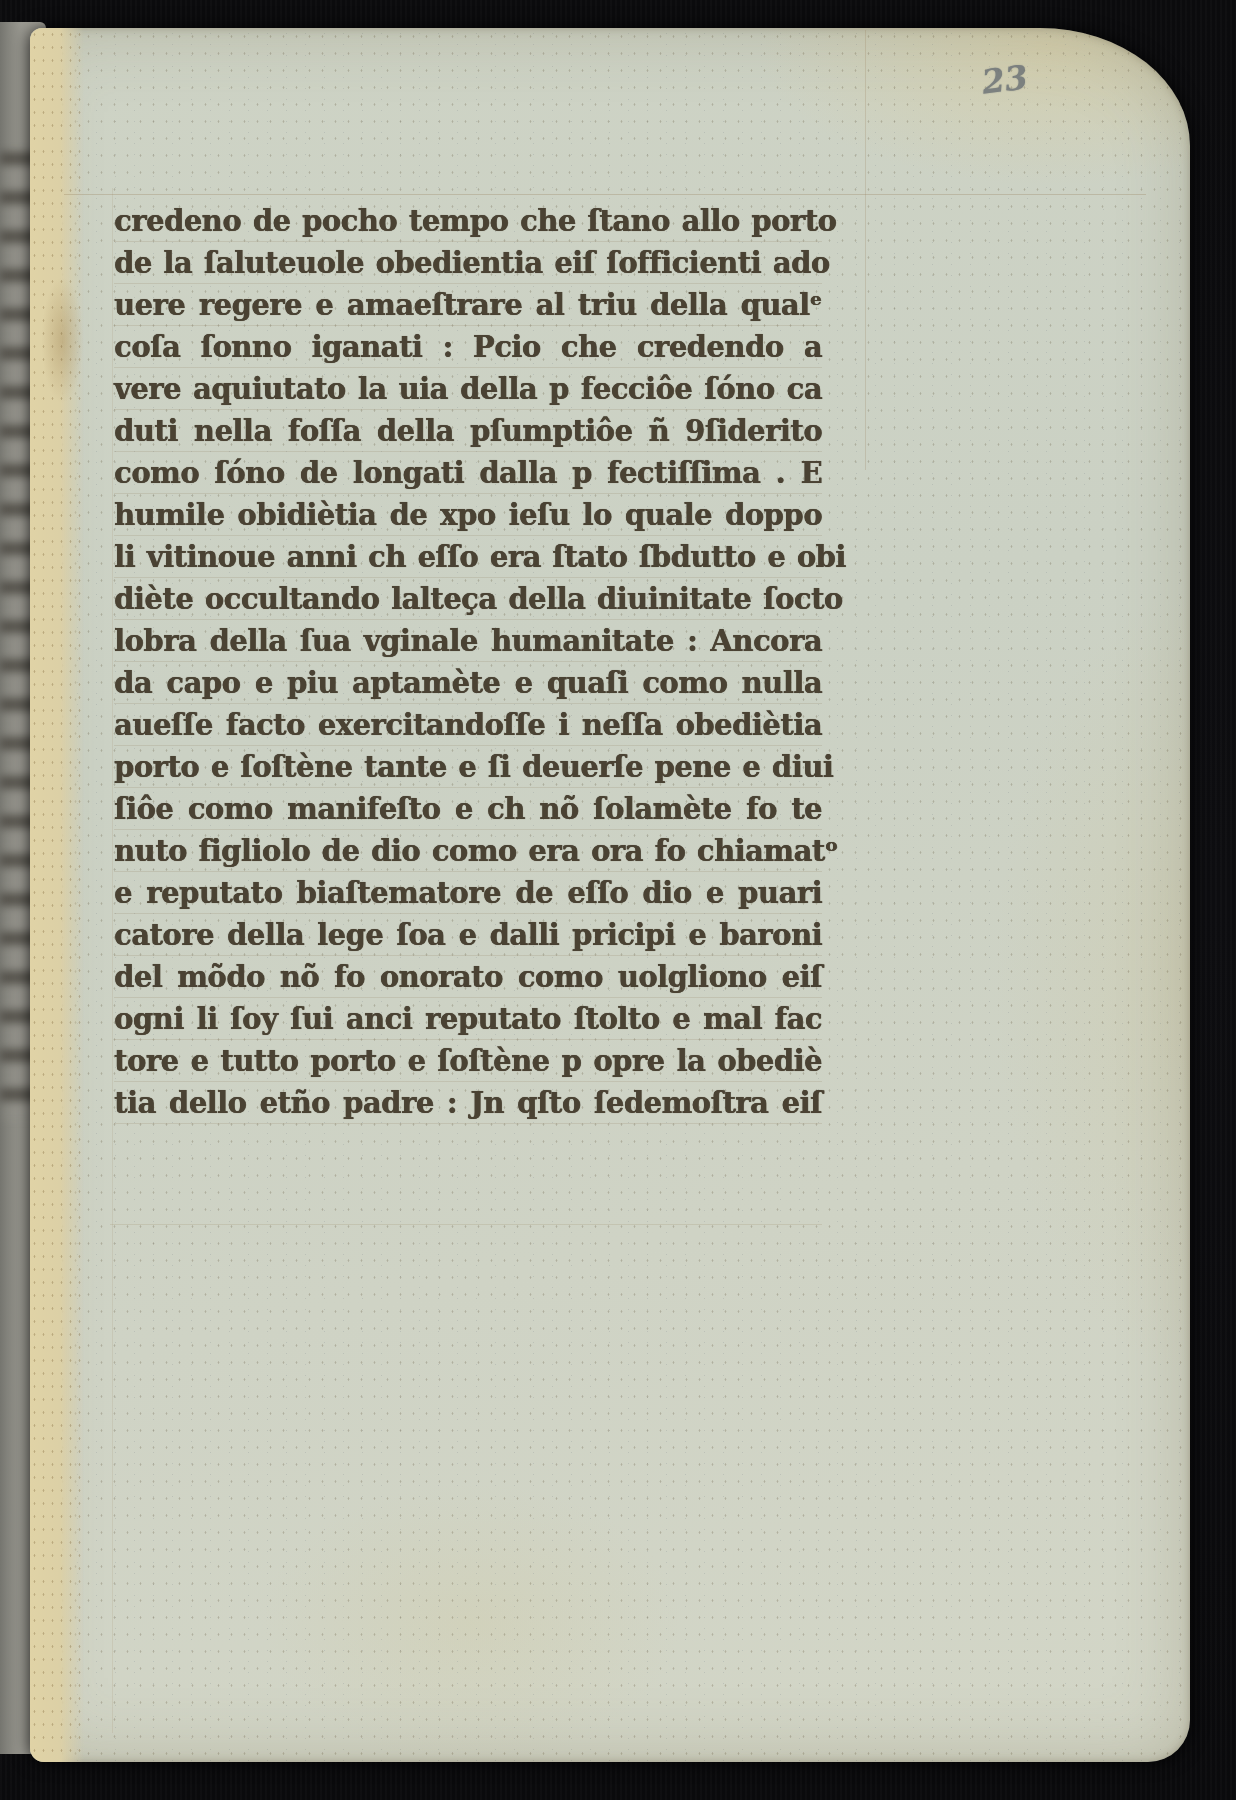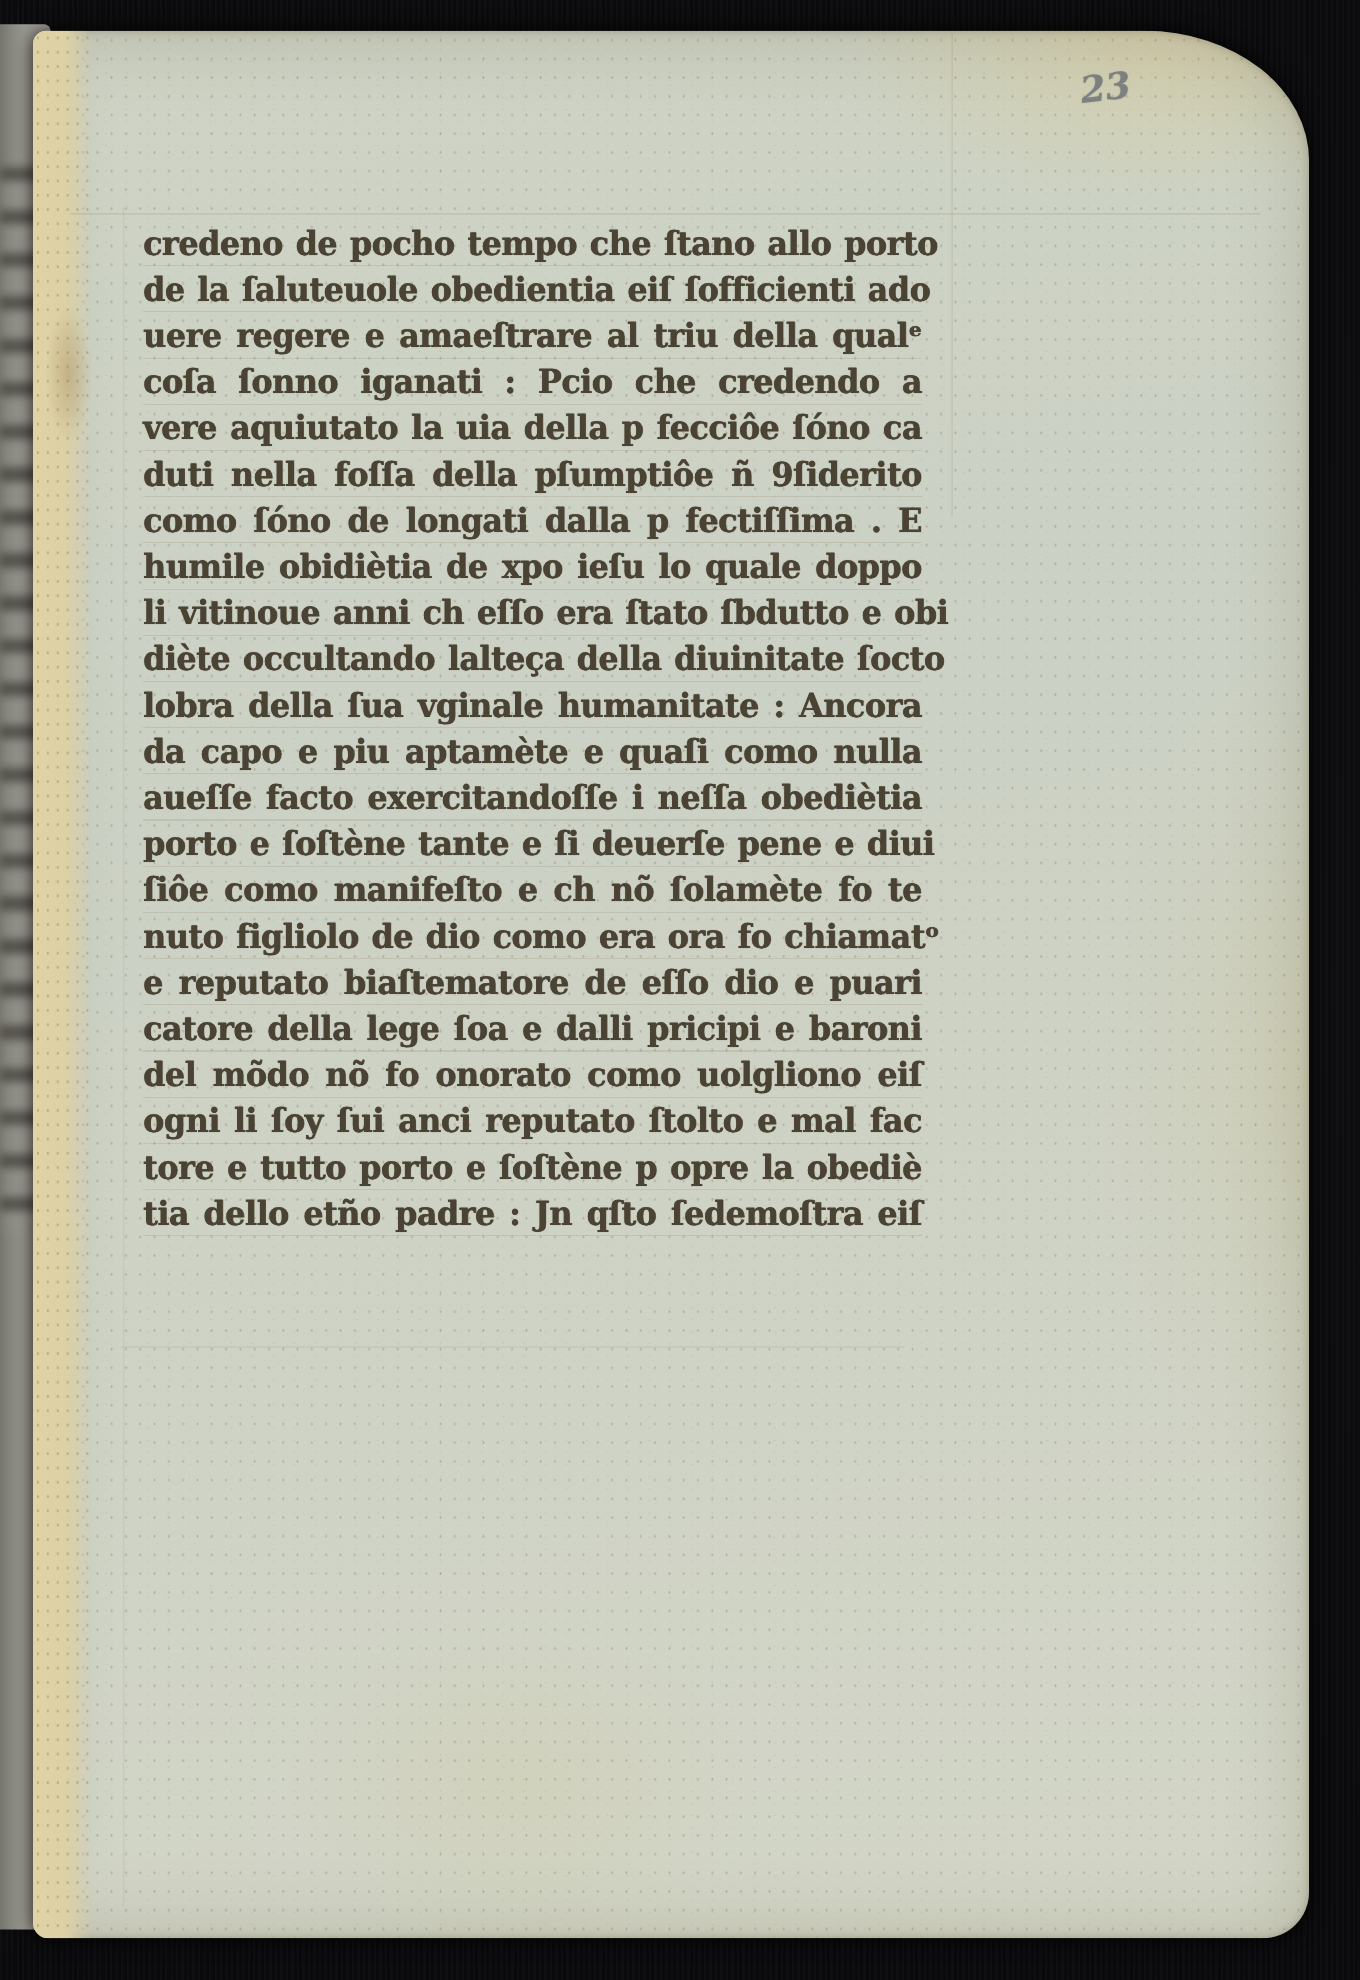--- a/index.html
+++ b/index.html
@@ -51,21 +51,21 @@
     background-size:9px 13px,auto,auto;
   }
   
   .rule{position:absolute;background:rgba(150,125,90,0.30);}
   .rule-top{left:34px;right:44px;top:166px;height:1px;}
   .rule-vert-right{left:835px;top:2px;width:1px;height:440px;opacity:0.75;}
   .rule-vert-left{left:82px;top:160px;width:1px;height:1545px;opacity:0.45;}
   .rule-bottom{left:80px;top:1196px;width:712px;height:1px;opacity:0.6;}
   
   .text-block{
-    position:absolute;left:100px;top:172px;width:708px;
+    position:absolute;left:84px;top:172px;width:708px;
     background:repeating-linear-gradient(180deg,
       rgba(0,0,0,0) 0 41px, rgba(134,112,80,0.17) 41px 42px);
   }
   .ms-line{
     height:42px;line-height:42px;
     font-size:29px;font-weight:bold;
     color:#4a4233;
     letter-spacing:-0.5px;word-spacing:2px;
     white-space:nowrap;
     text-align:justify;text-align-last:justify;

